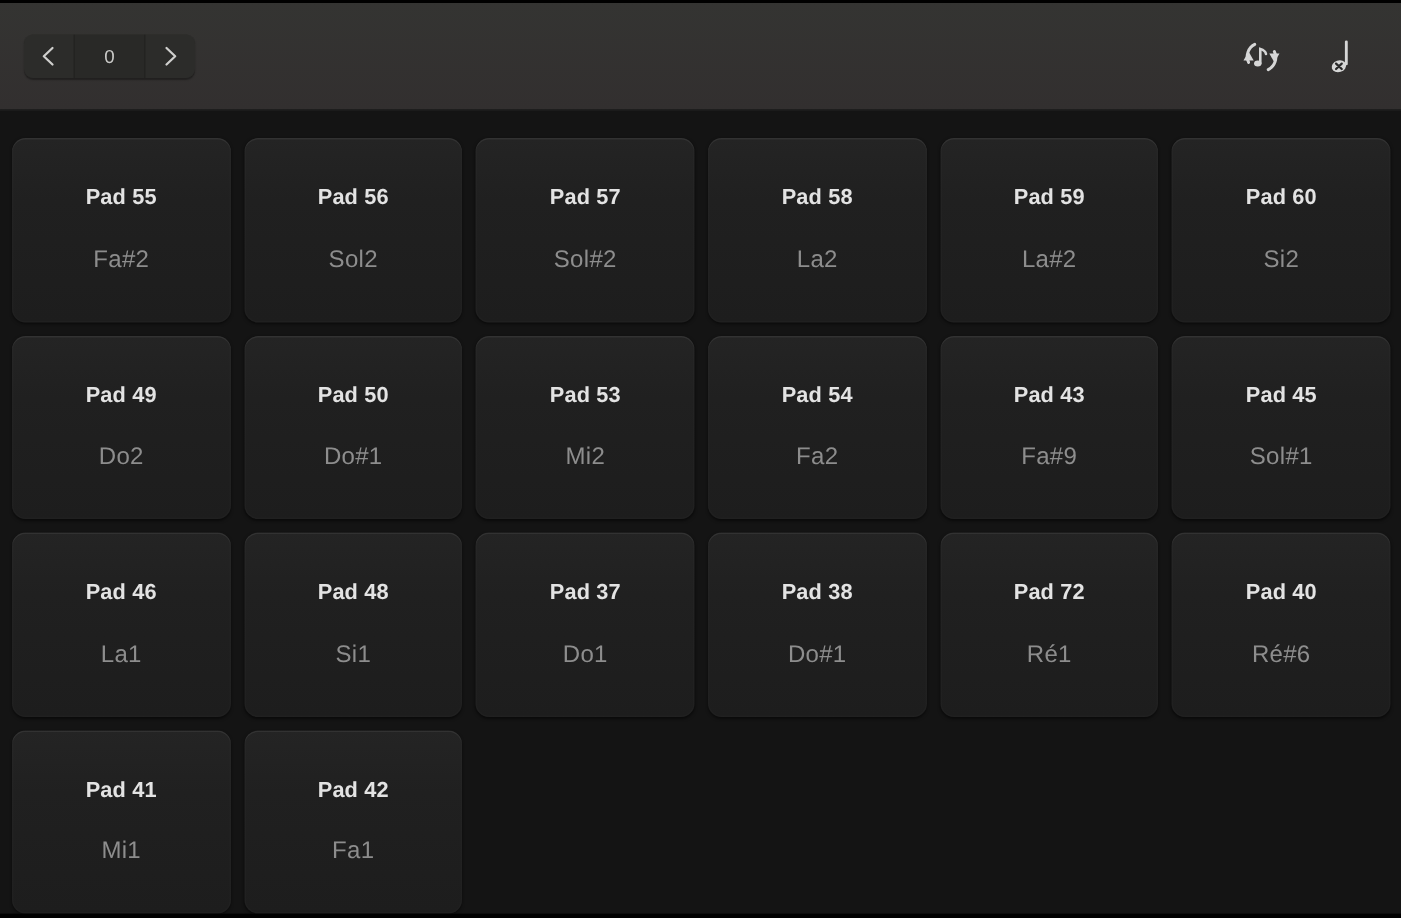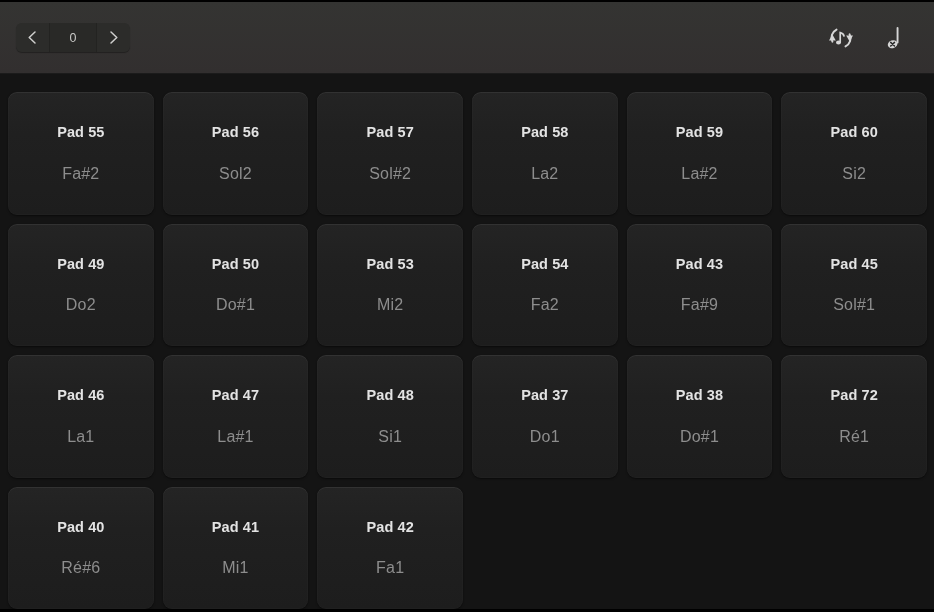--- a/index.html
+++ b/index.html
@@ -240,24 +240,20 @@
         </div>
         <div class="pad">
           <div class="pad-name">Pad 45</div>
           <div class="pad-note">Sol#1</div>
         </div>
         <div class="pad">
           <div class="pad-name">Pad 46</div>
           <div class="pad-note">La1</div>
         </div>
         <div class="pad">
-          <div class="pad-name">Pad 47</div>
-          <div class="pad-note">La#1</div>
-        </div>
-        <div class="pad">
           <div class="pad-name">Pad 48</div>
           <div class="pad-note">Si1</div>
         </div>
         <div class="pad">
           <div class="pad-name">Pad 37</div>
           <div class="pad-note">Do1</div>
         </div>
         <div class="pad">
           <div class="pad-name">Pad 38</div>
           <div class="pad-note">Do#1</div>

